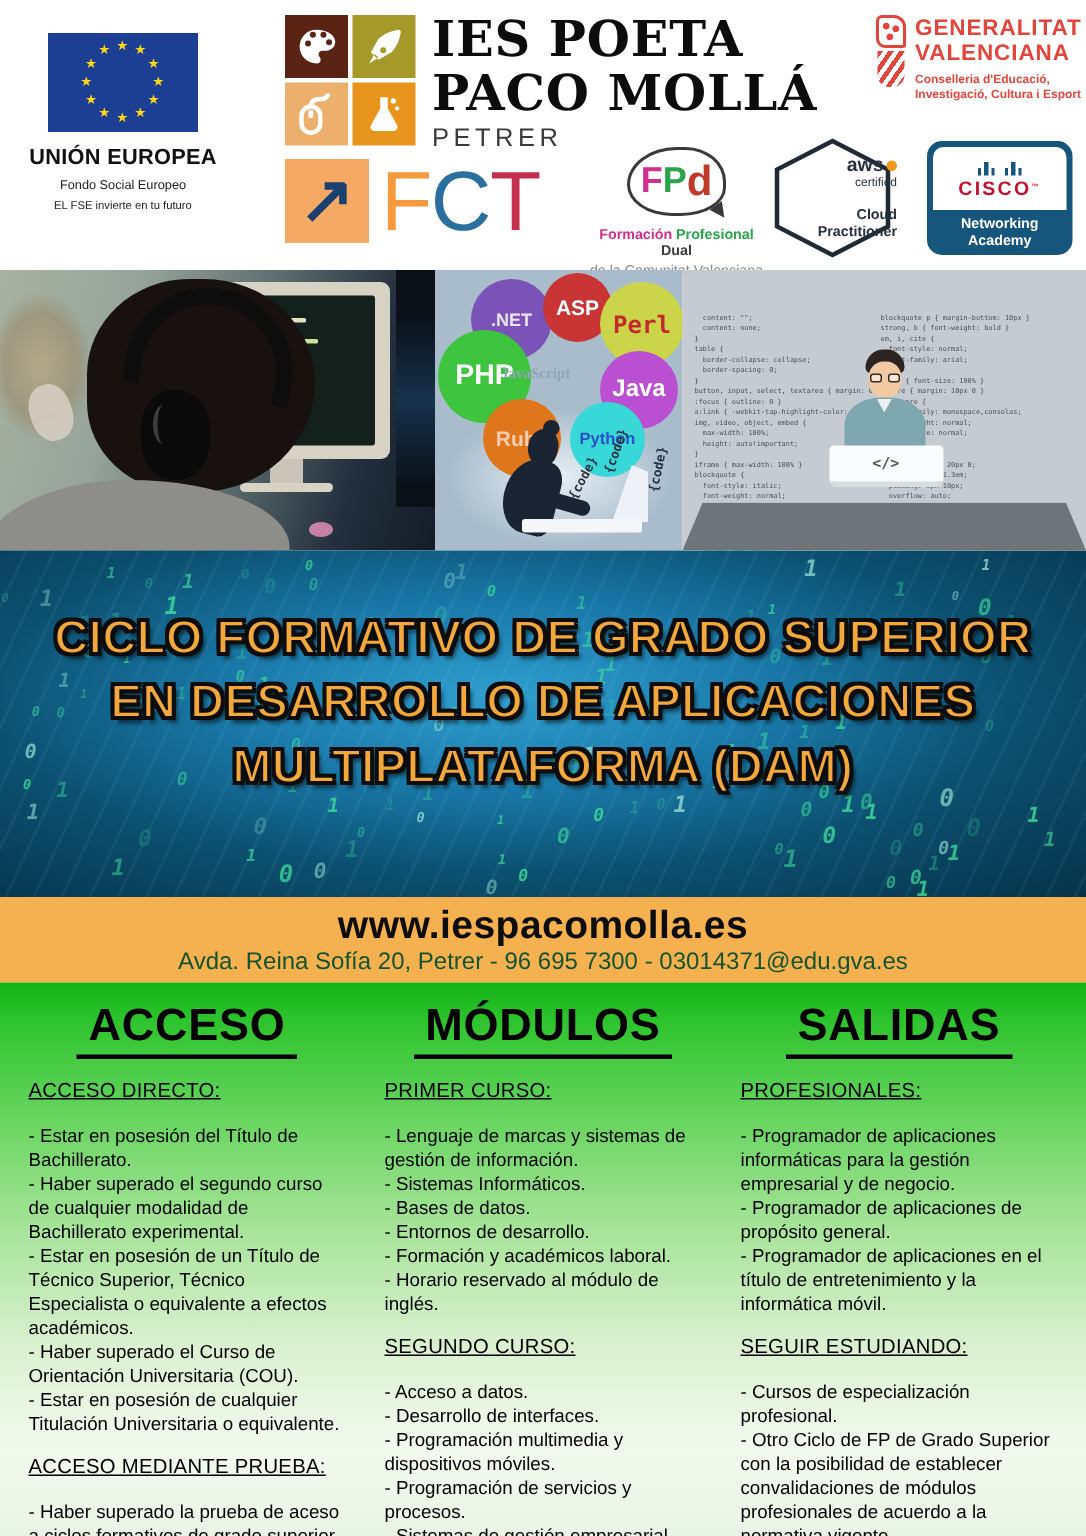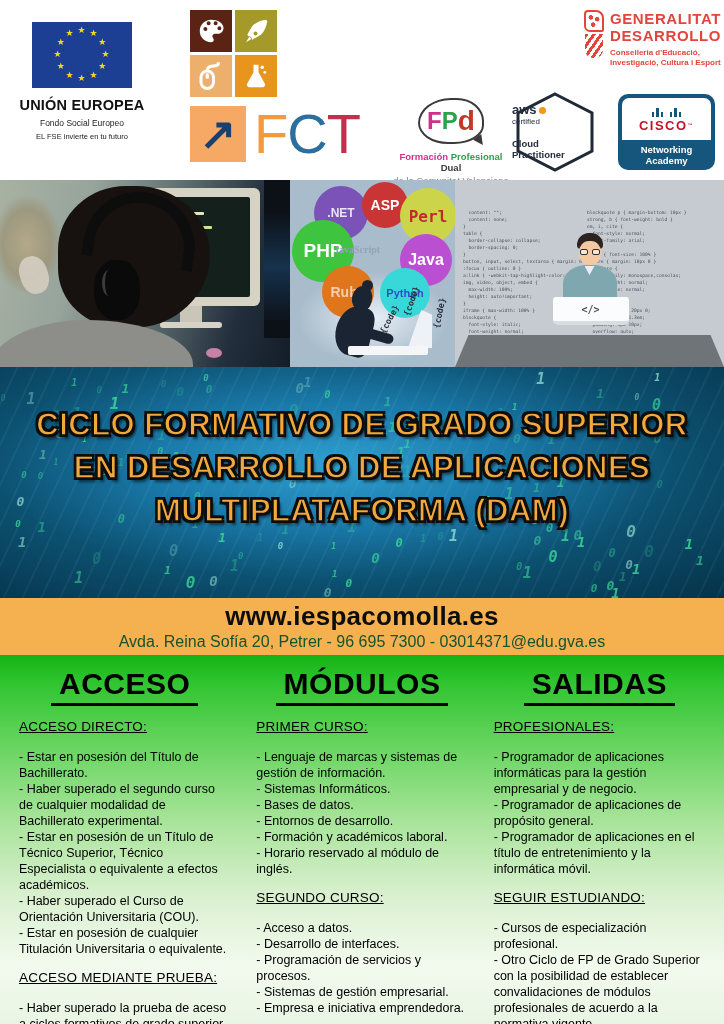--- a/index.html
+++ b/index.html
@@ -55,21 +55,21 @@
   .fpd-oval span { font-weight:bold; font-size:24px; line-height:24px; }
   .fpd-f { color:#d02f8c; } .fpd-p { color:#2ba24c; } .fpd-d { color:#c03a2b; font-size:28px !important; }
   .fpd-cursor { position:absolute; right:-3px; bottom:-4px; width:0; height:0; border-left:5px solid transparent; border-right:5px solid transparent; border-top:10px solid #3a3a3a; transform:rotate(-35deg); }
   .fpd-l1 { font-size:9.5px; font-weight:bold; margin-top:7px; }
   .fpd-l1 .a { color:#d02f8c; } .fpd-l1 .b { color:#2ba24c; } .fpd-l1 .c { color:#3a3a3a; }
   .fpd-l2 { font-size:9.5px; color:#8a8a8a; margin-top:2px; }
 
   
   .aws { position:absolute; left:512px; top:92px; width:86px; height:80px; }
   .aws svg.hex { position:absolute; left:0; top:0; }
-  .aws-inner { position:absolute; left:0; top:0; width:86px; height:80px; display:flex; flex-direction:column; align-items:flex-start; justify-content:center; text-align:center; }
+  .aws-inner { position:absolute; left:0; top:0; width:86px; height:80px; display:flex; flex-direction:column; align-items:flex-end; justify-content:center; text-align:center; }
   .aws-brand { font-size:13px; font-weight:bold; color:#252f3e; line-height:12px; }
   .aws-dot { display:inline-block; width:7px; height:7px; background:#f49819; border-radius:50%; margin-left:2px; }
   .aws-cert { font-size:8px; color:#252f3e; margin-top:1px; }
   .aws-line { font-size:9.5px; font-weight:bold; color:#252f3e; line-height:11px; margin-top:12px; }
   .aws-line:last-child { margin-top:0; }
 
   
   .cisco { position:absolute; left:618px; top:94px; width:97px; height:76px; background:#17567c; border-radius:10px; padding:4px; }
   .cisco-top { background:#fff; border-radius:7px 7px 0 0; height:42px; display:flex; flex-direction:column; align-items:center; justify-content:center; }
   .cisco-bars { display:flex; align-items:flex-end; gap:2px; height:10px; margin-bottom:2px; }
@@ -210,30 +210,35 @@
       </div>
       <div class="sq sq4">
         <svg viewBox="0 0 24 24">
             <path d="M10 3h4v6l5 9a2 2 0 01-1.8 3H6.8A2 2 0 015 18l5-9V3z"></path>
             <circle cx="17" cy="5" r="1.4"></circle>
             <circle cx="19" cy="9" r="1.1"></circle>
           </svg>
       </div>
     </div>
 
+    <div class="ies-text">
+      <div class="ies-name">IES POETA</div>
+      <div class="ies-name">PACO MOLLÁ</div>
+      <div class="ies-city">PETRER</div>
+    </div>
 
     <div class="gva">
       <div class="gva-row">
         <div class="gva-emblem">
           <div class="gva-blob"></div>
           <div class="gva-shield"></div>
         </div>
         <div>
           <div class="gva-name">GENERALITAT</div>
-          <div class="gva-name">DESARROLLO</div>
+          <div class="gva-name">VALENCIANA</div>
           <div class="gva-dept">
             <div>Conselleria d'Educació,</div>
             <div>Investigació, Cultura i Esport</div>
           </div>
         </div>
       </div>
     </div>
 
     <div class="fct">
       <div class="fct-box">
@@ -531,20 +536,21 @@
             <div class="item">- Bases de datos.</div>
             <div class="item">- Entornos de desarrollo.</div>
             <div class="item">- Formación y académicos laboral.</div>
             <div class="item">- Horario reservado al módulo de inglés.</div>
           </div>
         <div class="subhead">SEGUNDO CURSO:</div>
         <div class="items">
 
         <div class="item">- Acceso a datos.</div>
             <div class="item">- Desarrollo de interfaces.</div>
+            <div class="item">- Programación multimedia y dispositivos móviles.</div>
             <div class="item">- Programación de servicios y procesos.</div>
             <div class="item">- Sistemas de gestión empresarial.</div>
             <div class="item">- Empresa e iniciativa emprendedora.</div>
           </div>
       </div>
 
       <div class="col">
         <div class="col-title"><span>SALIDAS</span></div>
         <div class="subhead">PROFESIONALES:</div>
         <div class="items">

